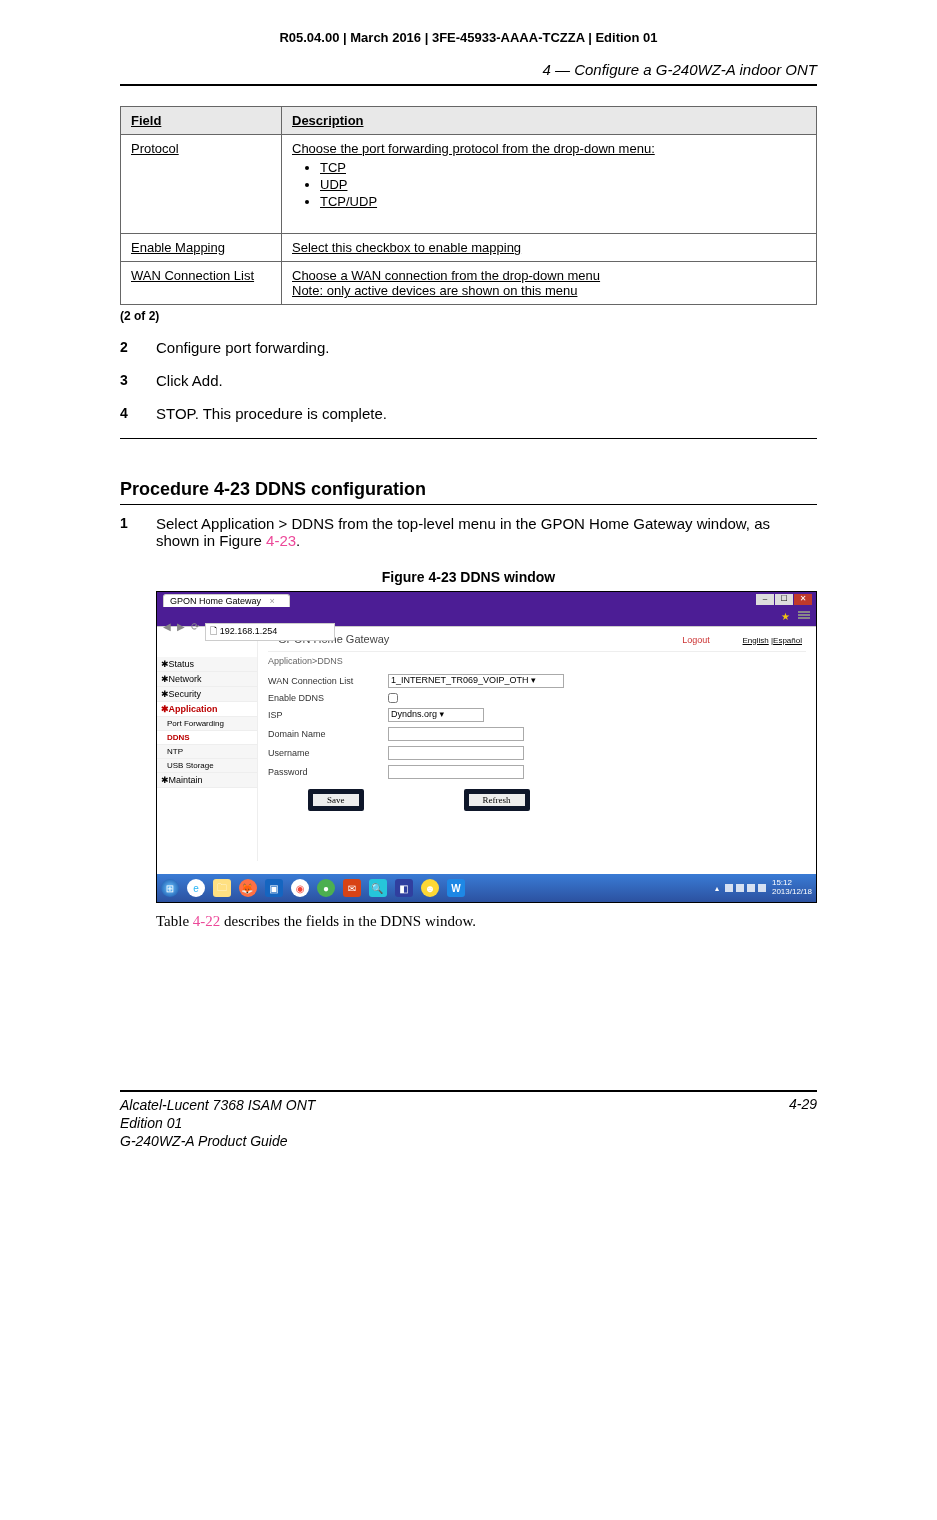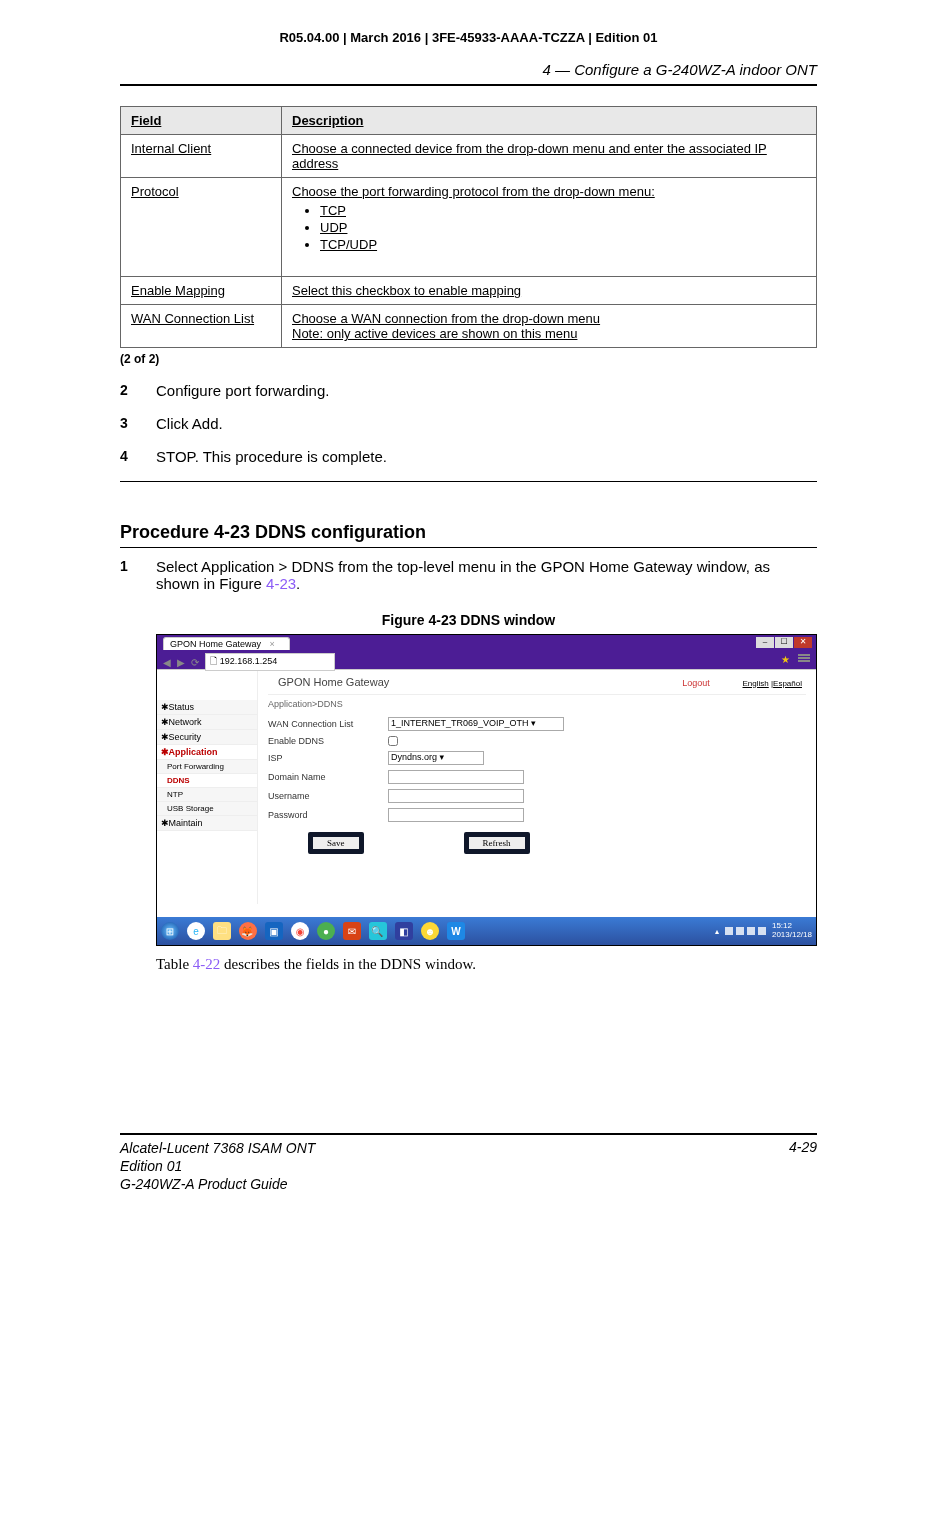--- a/index.html
+++ b/index.html
@@ -134,20 +134,21 @@
       height: 10px;
       color: #888;
       display: inline-block;
     }
     .url-box {
       border: 1px solid #ccc;
       background: #fff;
       padding: 0 4px;
       font-size: 9px;
       width: 120px;
+      margin-top: 13px;
     }
     .win-btns {
       position: absolute;
       top: 2px;
       right: 4px;
       display: flex;
       gap: 1px;
     }
     .win-btn {
       width: 18px;
@@ -244,21 +245,21 @@
     .tb-word { background: #1e88e5; color: #fff; font-weight: bold;}
     .tb-right { display: flex; align-items: center; gap: 6px; color: #fff; font-size: 8px;}
     .tb-tray { display: flex; gap: 3px;}
     .tray-icon { width: 8px; height: 8px; background: #fff; opacity: .8;}
     .tb-time { text-align: left; line-height: 1.1;}
     .post-figure {
       margin: 10px 0 0 36px;
       font-size: 15px;
       font-family: Liberation Serif, serif;
     }
-    .link-ref { color: #8b5cf6; }
+    .link-ref { color: #ec4899; }
     .doc-footer {
       position: relative;
       margin-top: 160px;
     }
     .footer-rule {
       border: none;
       border-top: 2px solid #000;
       margin-bottom: 4px;
     }
     .footer-flex {
@@ -275,24 +276,20 @@
 <div class="page">
   <div class="doc-header">R05.04.00 | March 2016 | 3FE-45933-AAAA-TCZZA | Edition 01</div>
   <div class="section-title">4 —  Configure a G-240WZ-A indoor ONT</div>
   <hr class="hr-heavy">
 
   <table class="fields">
     <tbody>
         <tr>
       <th style="width:140px">Field</th>
       <th>Description</th>
-    </tr>
-    <tr>
-      <td>Internal Client</td>
-      <td>Choose a connected device from the drop-down menu and enter the associated IP address</td>
     </tr>
     <tr>
       <td>Protocol</td>
       <td>
         <span>Choose the port forwarding protocol from the drop-down menu:</span>
         <ul class="protocol-list">
           <li>TCP</li>
           <li>UDP</li>
           <li>TCP/UDP</li>
         </ul>

